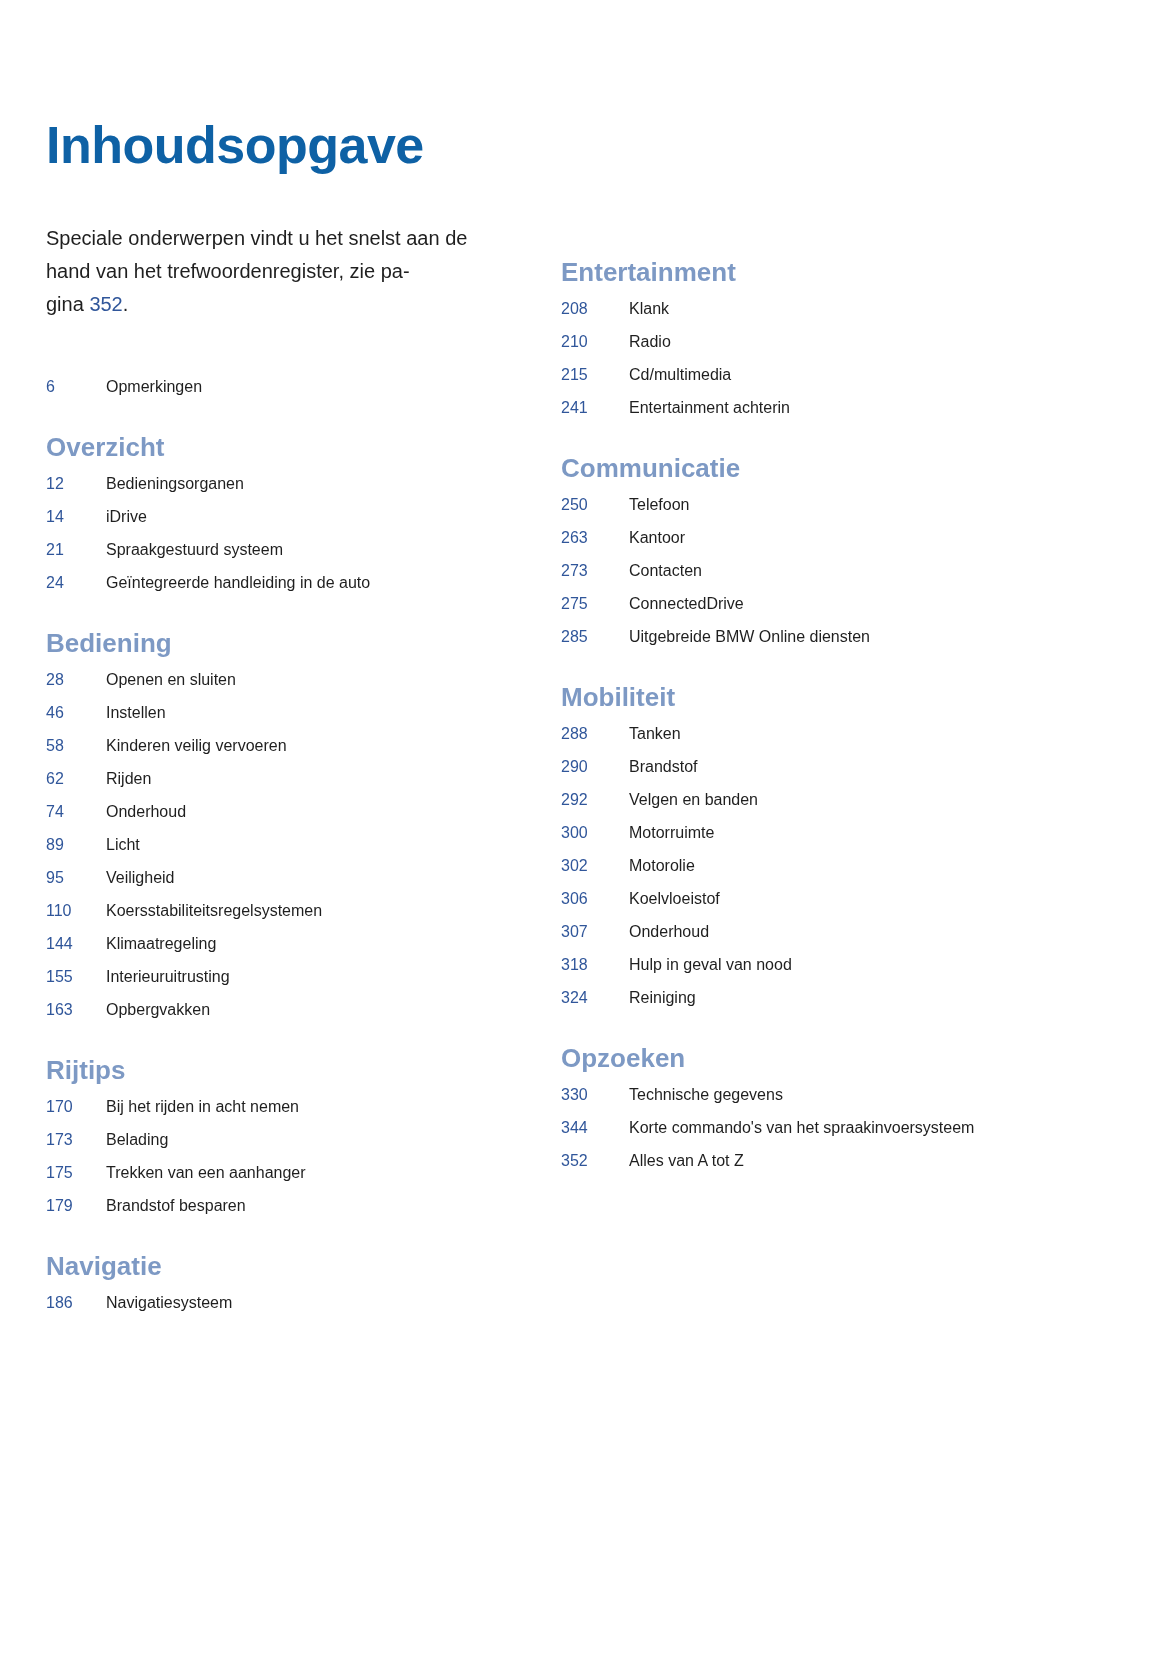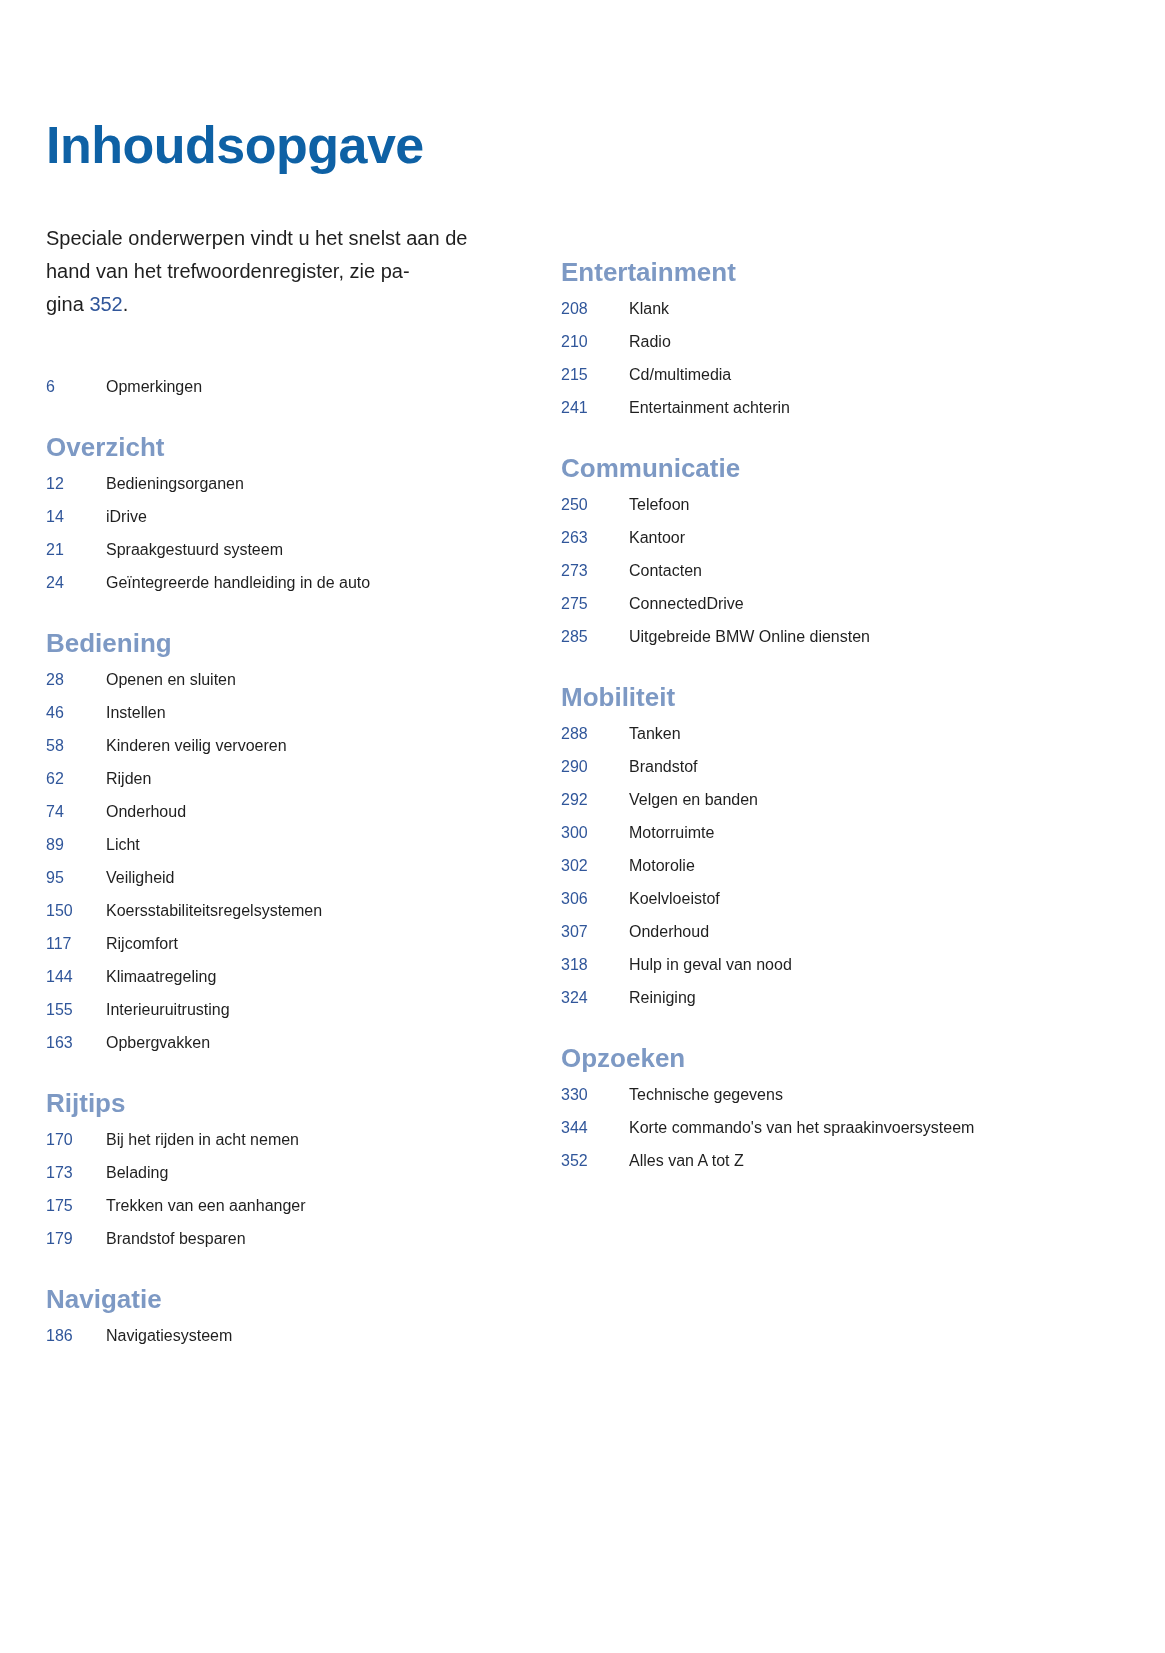--- a/index.html
+++ b/index.html
@@ -119,26 +119,22 @@
             </div>
             <div class="entry">
               <span class="page-num">89</span>
               <span class="entry-label">Licht</span>
             </div>
             <div class="entry">
               <span class="page-num">95</span>
               <span class="entry-label">Veiligheid</span>
             </div>
             <div class="entry">
-              <span class="page-num">150</span>
+              <span class="page-num">110</span>
               <span class="entry-label">Koersstabiliteitsregelsystemen</span>
-            </div>
-            <div class="entry">
-              <span class="page-num">117</span>
-              <span class="entry-label">Rijcomfort</span>
             </div>
             <div class="entry">
               <span class="page-num">144</span>
               <span class="entry-label">Klimaatregeling</span>
             </div>
             <div class="entry">
               <span class="page-num">155</span>
               <span class="entry-label">Interieuruitrusting</span>
             </div>
             <div class="entry">

